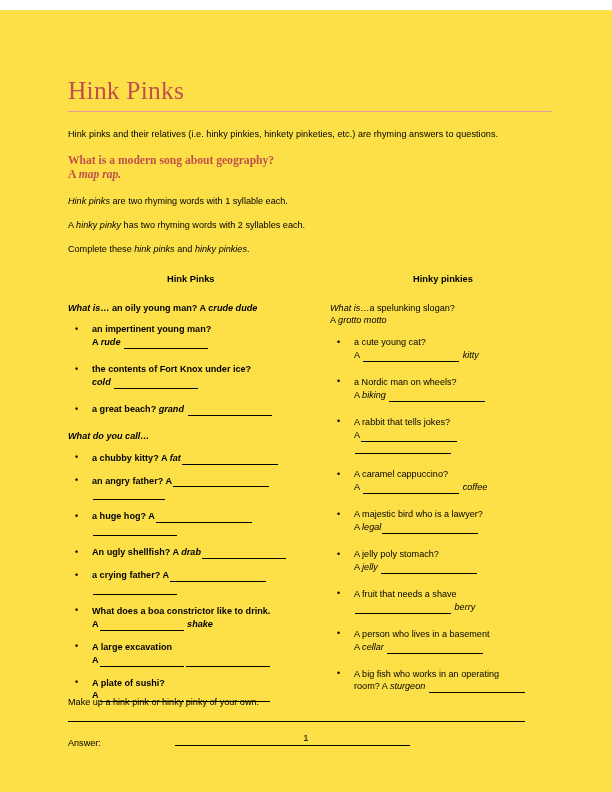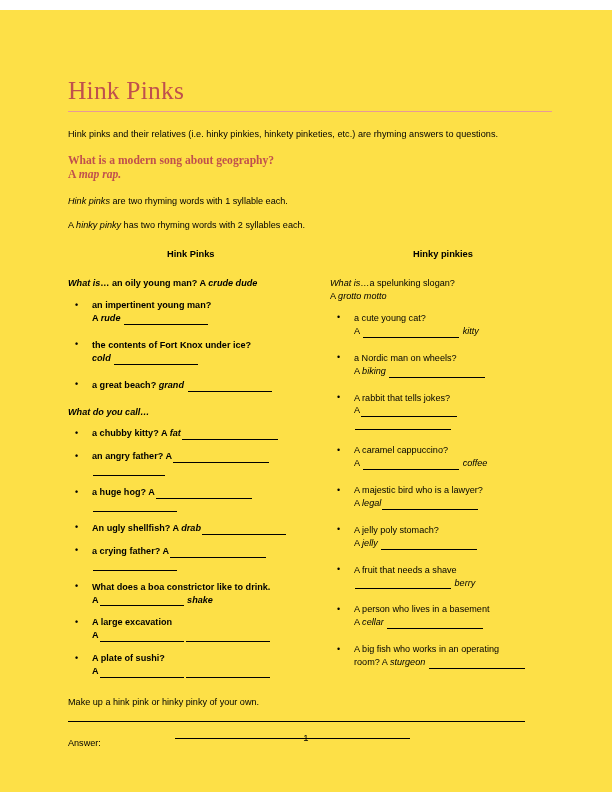--- a/index.html
+++ b/index.html
@@ -153,20 +153,21 @@
   }
   .long-rule {
     width: 457px;
     height: 1px;
     background: #000;
     margin: 0 0 16px 0;
   }
   .answer-row {
     font-size: 9.1px;
     display: flex;
+    align-items: flex-end;
   }
   .answer-label { margin-right: 8px; }
   .answer-rule {
     width: 235px;
     height: 1px;
     background: #000;
     margin-left: 66px;
     margin-bottom: 2px;
   }
   .page-number {
@@ -196,20 +197,23 @@
     </div>
 
     <p class="rule-line">
       <span class="ital">Hink pinks</span><span> are two rhyming words with 1 syllable each.</span>
     </p>
 
     <p class="rule-line">
       <span>A </span><span class="ital">hinky pinky</span><span> has two rhyming words with 2 syllables each.</span>
     </p>
 
+    <p class="rule-line">
+      <span>Complete these </span><span class="ital">hink pinks</span><span> and </span><span class="ital">hinky pinkies</span><span>.</span>
+    </p>
 
     <div class="col-headers">
       <div class="col-head-left">Hink Pinks</div>
       <div class="col-head-right">Hinky pinkies</div>
     </div>
 
     <div class="columns">
 
       <div class="col col-left">
 

